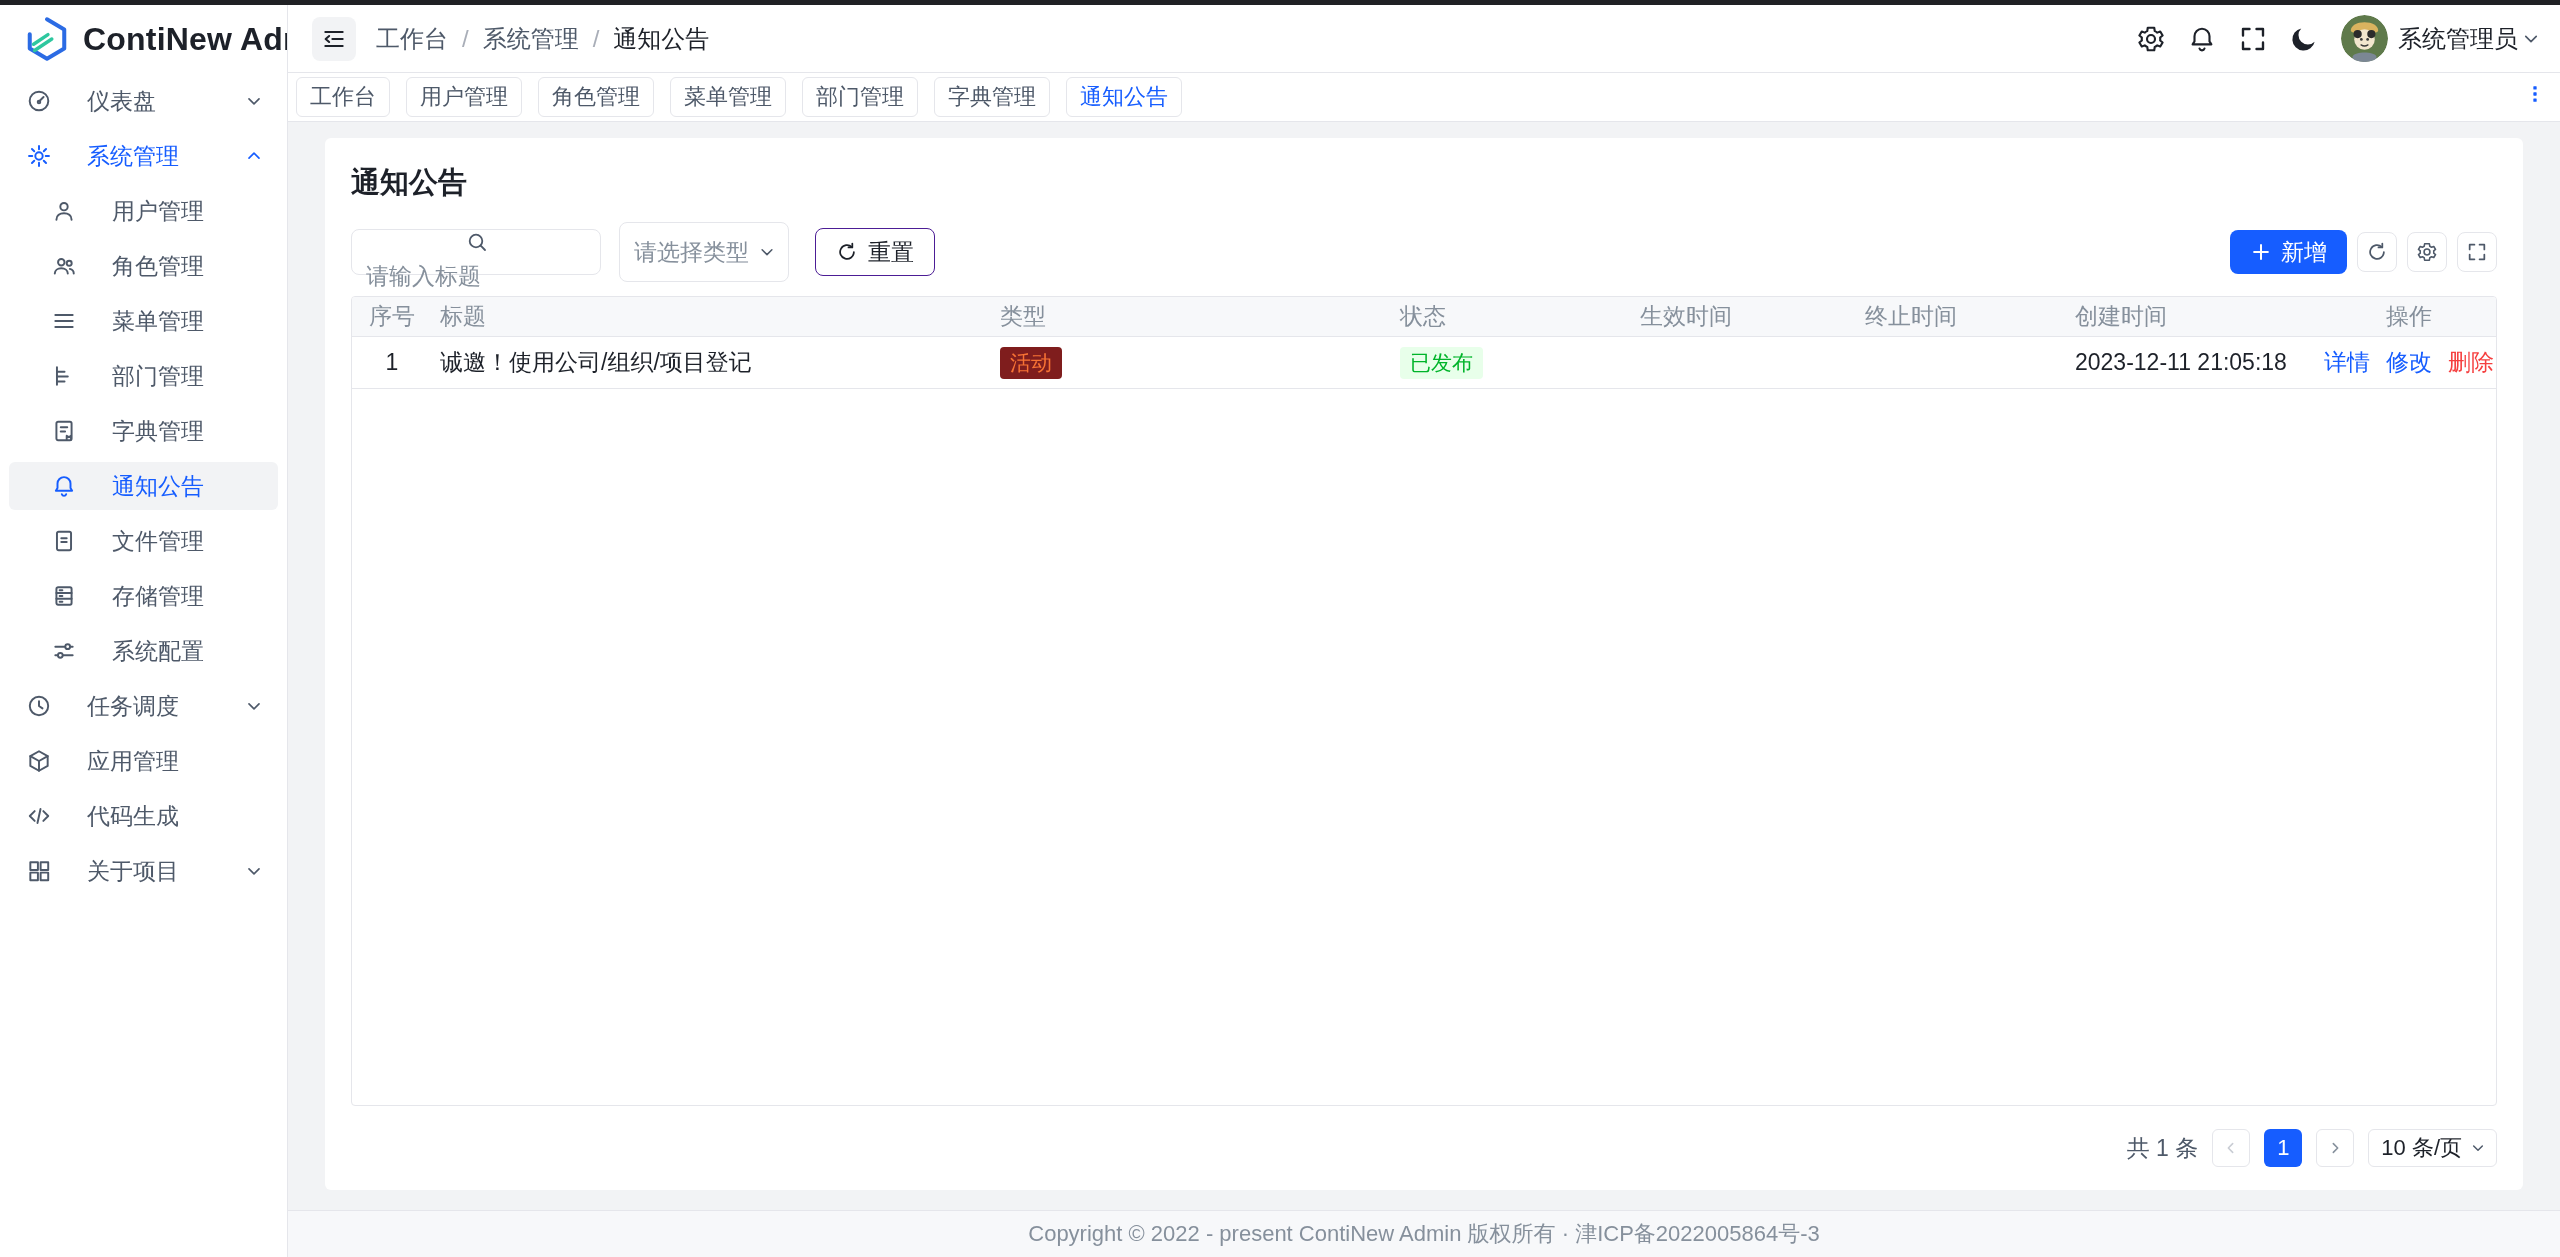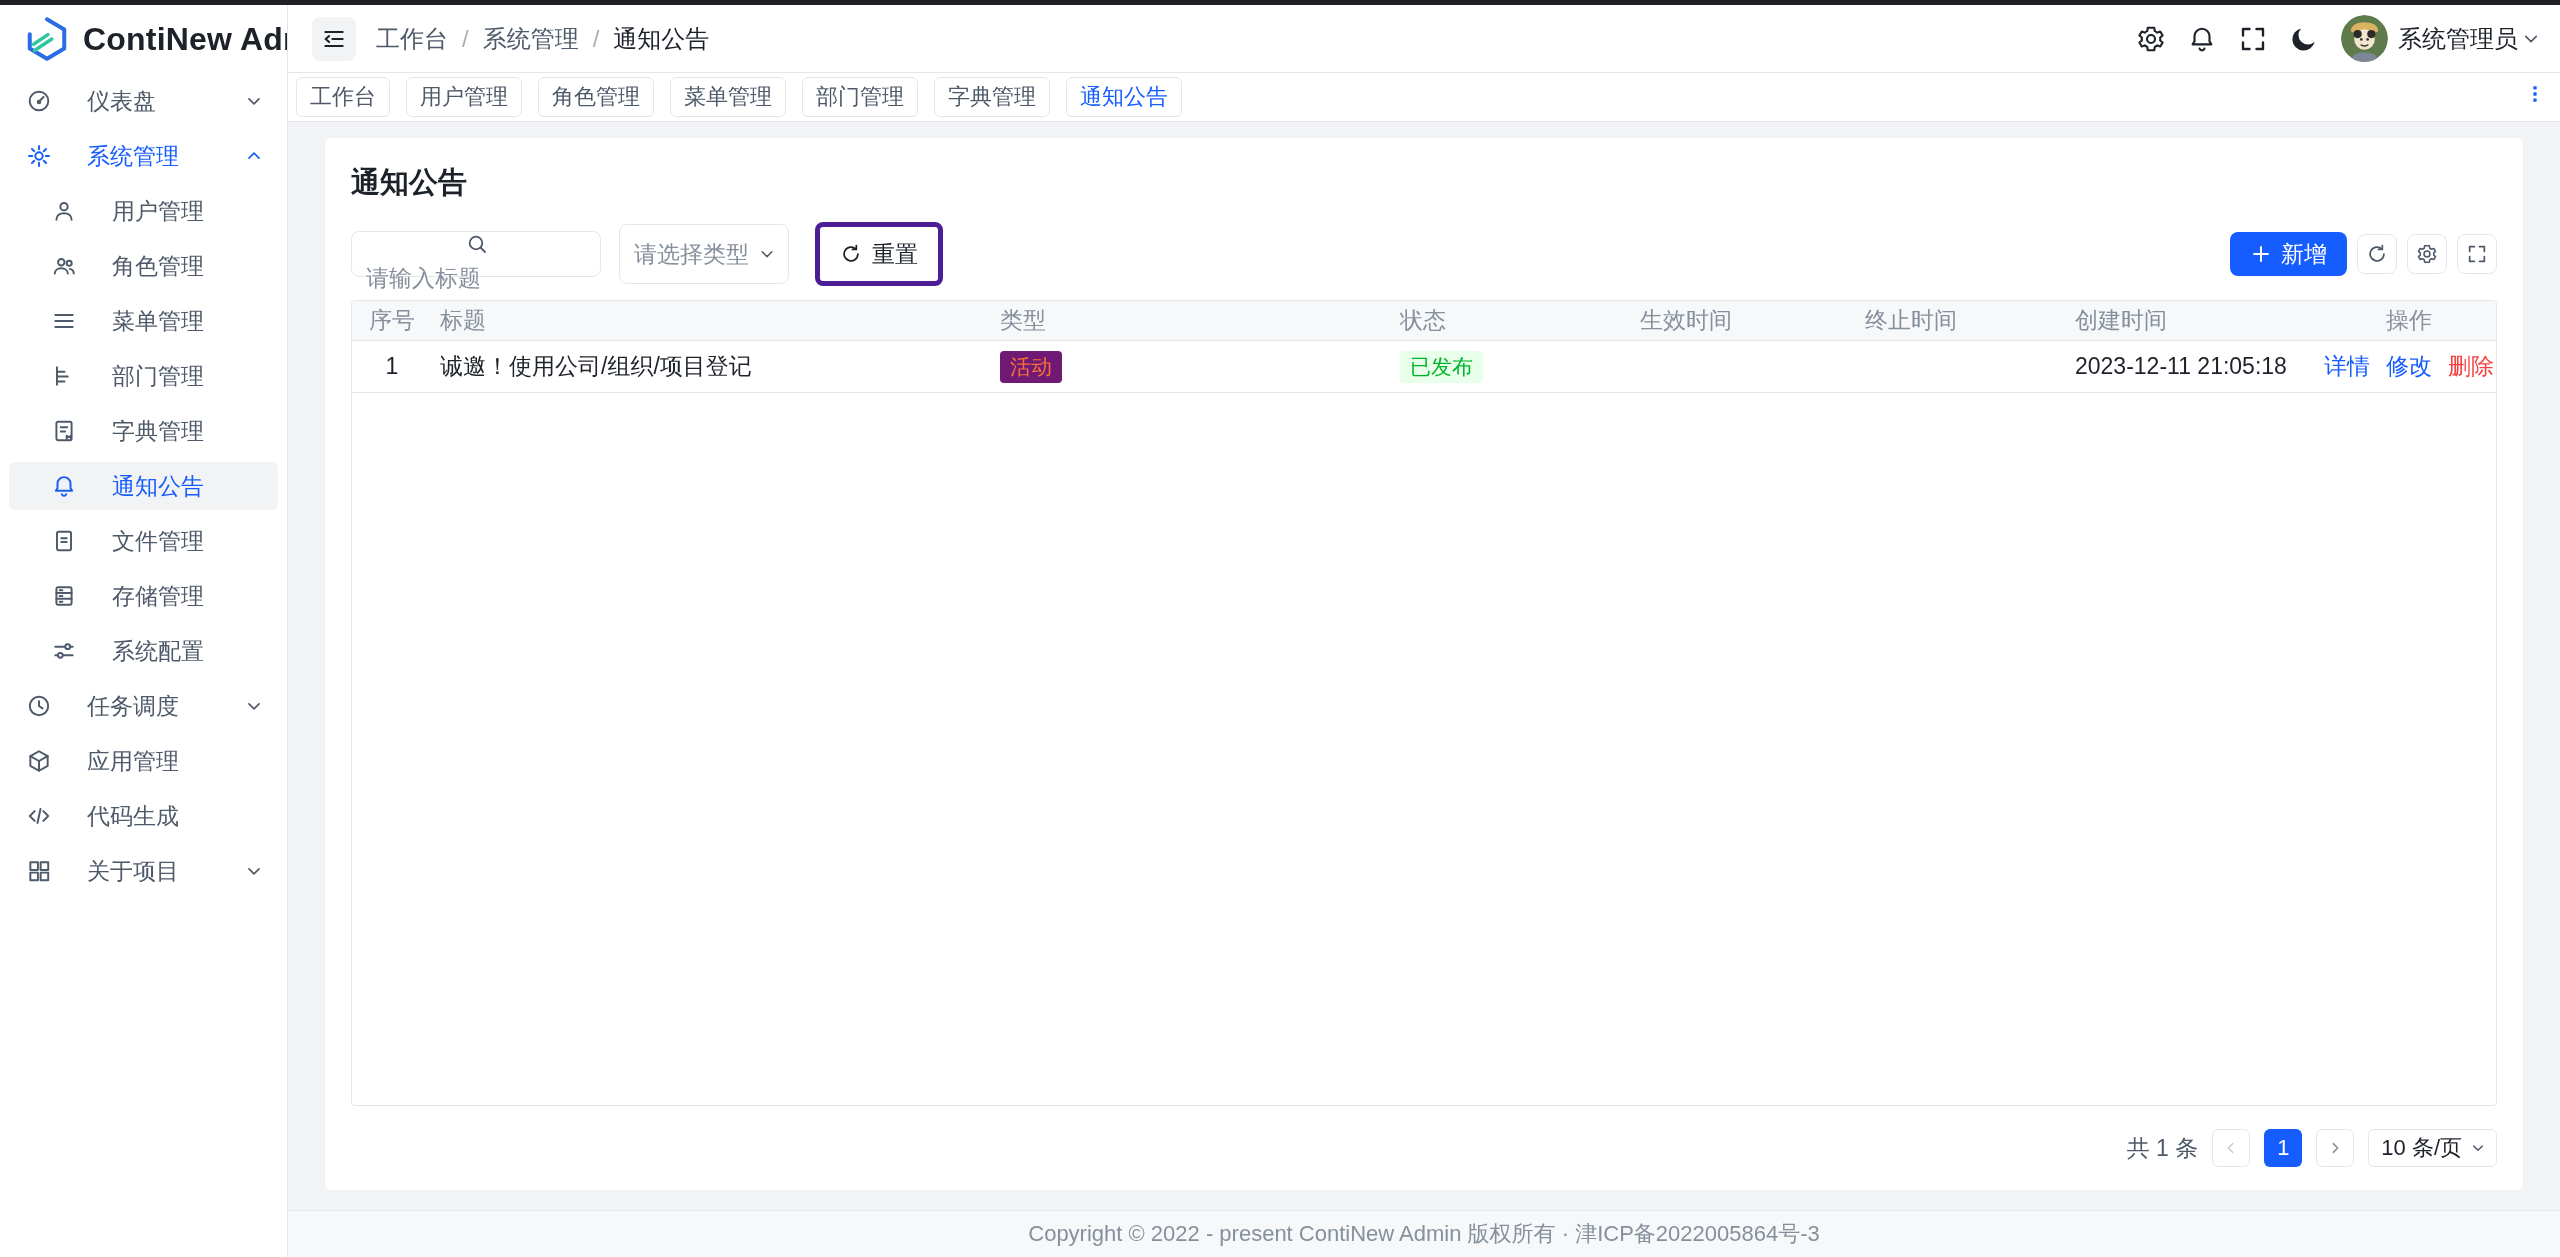--- a/index.html
+++ b/index.html
@@ -94,21 +94,21 @@
     font-family: inherit; color: #1D2129; background: transparent;
   }
   .search-box input::placeholder { color: #86909C; }
   .select-box {
     width: 170px; height: 60px; border: 1px solid #E5E6EB; border-radius: 8px;
     display: flex; align-items: center; justify-content: space-between;
     padding: 0 12px 0 14px; margin-left: 18px; color: #86909C; cursor: pointer; background: #fff;
   }
   .select-box .sel-caret { width: 18px; height: 18px; color: #4E5969; }
   .btn-reset {
-    height: 64px; margin-left: 26px; padding: 0 20px; border: 5px solid #4c1d95; border-radius: 8px;
+    height: 48px; margin-left: 26px; padding: 0 20px; border: 1px solid #4c1d95; border-radius: 8px;
     background: #fff; display: flex; align-items: center; gap: 10px; font-size: 23px; color: #1D2129; cursor: pointer;
   }
   .btn-reset svg { width: 22px; height: 22px; color: #1D2129; }
 
   .toolbar-right { display: flex; align-items: center; }
   .btn-add {
     height: 44px; padding: 0 20px; border: none; border-radius: 8px; background: #165DFF;
     color: #fff; font-size: 23px; display: flex; align-items: center; gap: 9px; cursor: pointer;
     font-family: inherit;
   }
@@ -123,21 +123,21 @@
   
   .table-wrap { flex: 1; min-height: 0; border: 1px solid #E5E6EB; border-radius: 4px; overflow: hidden; background: #fff; }
   .trow-grid { display: grid; grid-template-columns: 80px 560px 400px 240px 225px 210px 255px 1fr; align-items: center; }
   .thead { height: 40px; background: #F7F8FA; border-bottom: 1px solid #E5E6EB; color: #86909C; font-size: 23px; }
   .th { padding: 0 8px; white-space: nowrap; }
   .th.c-center, .td.c-center { text-align: center; }
   .tbody-row { height: 52px; border-bottom: 1px solid #E5E6EB; background: #fff; }
   .td { padding: 0 8px; white-space: nowrap; overflow: hidden; }
   .td.title-cell { color: #1D2129; }
   .tag { display: inline-block; height: 32px; line-height: 32px; padding: 0 10px; border-radius: 4px; font-size: 21px; }
-  .tag-orange { color: #F77234; background: #701a75; }
+  .tag-orange { color: #F77234; background: #7f1d1d; }
   .tag-green { color: #00B42A; background: #E8FFEA; }
   .actions { display: flex; justify-content: center; gap: 16px; }
   .action-link { color: #165DFF; cursor: pointer; white-space: nowrap; }
   .action-link.danger { color: #F53F3F; }
 
   
   .pagination { height: 84px; display: flex; align-items: center; justify-content: flex-end; gap: 14px; }
   .pg-total { color: #4E5969; }
   .pg-btn {
     width: 38px; height: 38px; border: 1px solid #E5E6EB; border-radius: 6px; background: #fff;

